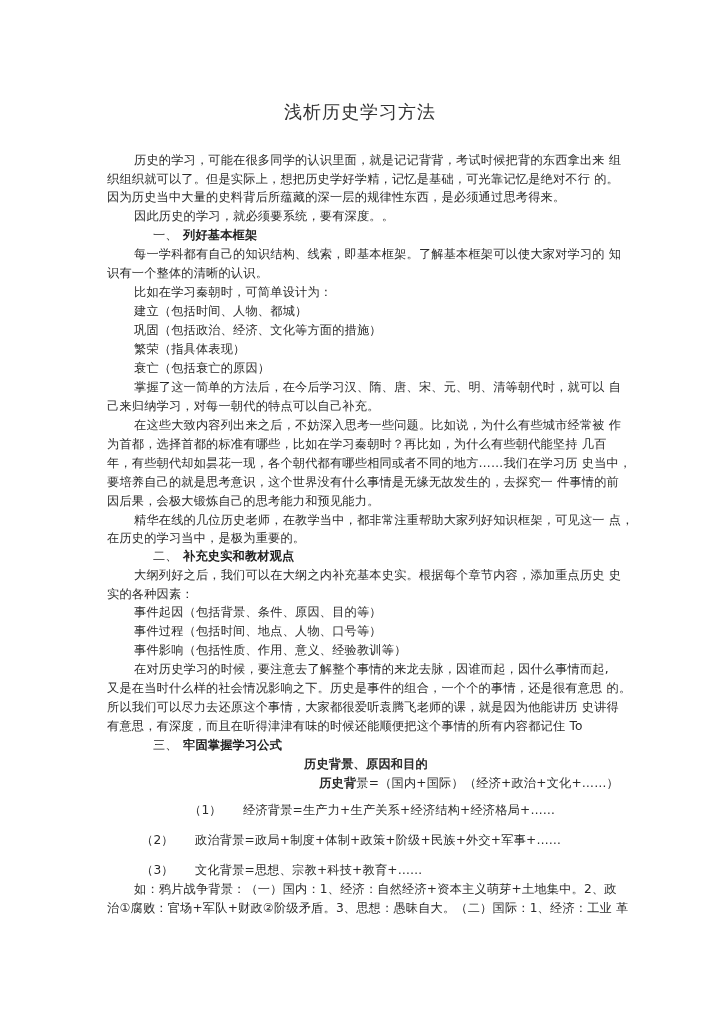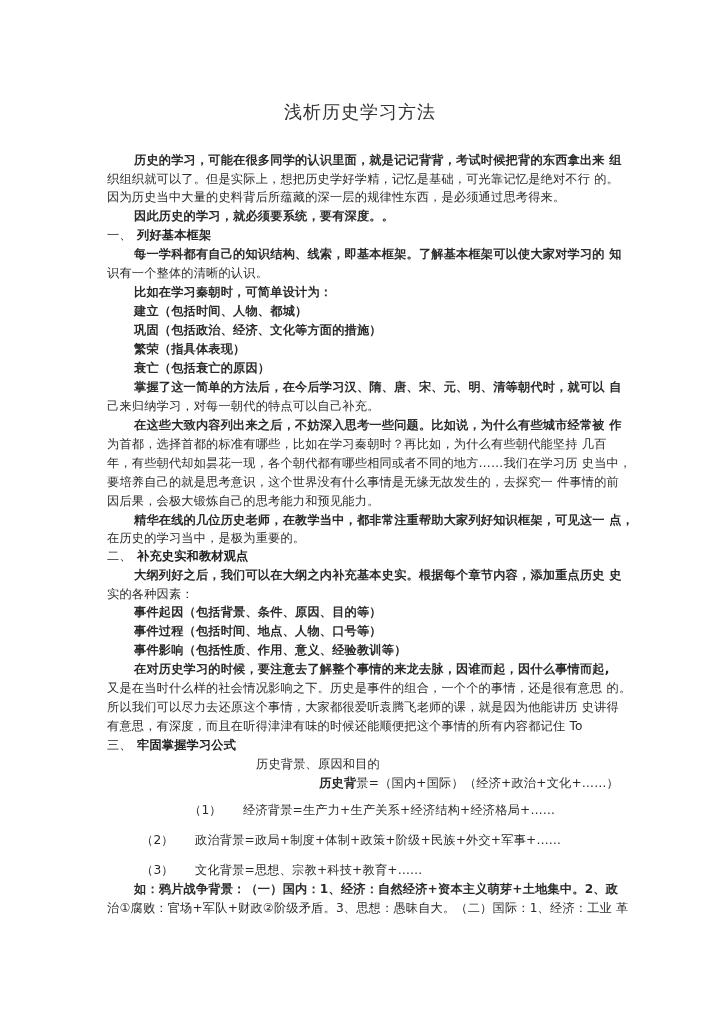--- a/index.html
+++ b/index.html
@@ -3,24 +3,24 @@
   <meta charset="utf-8">
   <style>
     html, body { margin: 0; padding: 0; background: #ffffff; }
     body { width: 720px; height: 1018px; position: relative; overflow: hidden;
       font-family: "DejaVu Sans", "Liberation Sans", sans-serif; color: #2a2a2a; }
     .page { position: absolute; left: 0; top: 0; width: 720px; height: 1018px; background: #fff; }
     .title { position: absolute; left: 0; width: 720px; top: 100px; text-align: center;
       font-size: 18px; letter-spacing: 1px; color: #333; font-weight: normal; }
     .ln { position: absolute; left: 107px; width: 510px; font-size: 12.2px; line-height: 16px;
       white-space: nowrap; letter-spacing: 0.2px; color: #2b2b2b; }
-    .ind { left: 134px; width: 483px; font-weight: bold; }
-    .h { font-weight: bold; color: #222; }
+    .ind { left: 134px; width: 483px; }
+    .h { font-weight: bold; color: #222; margin-left: 46px; }
     .h .num { font-weight: normal; display: inline-block; width: 30px; }
-    .center { left: 0; width: 636px; text-align: center; font-weight: normal; }
+    .center { left: 0; width: 636px; text-align: center; font-weight: bold; padding-left: 48px; }
     .fbold { font-weight: bold; }
     .label { display: inline-block; width: 54px; }
   </style>
 </head>
 <body>
 
 <div class="page">
 
   <div class="title">浅析历史学习方法</div>
 

